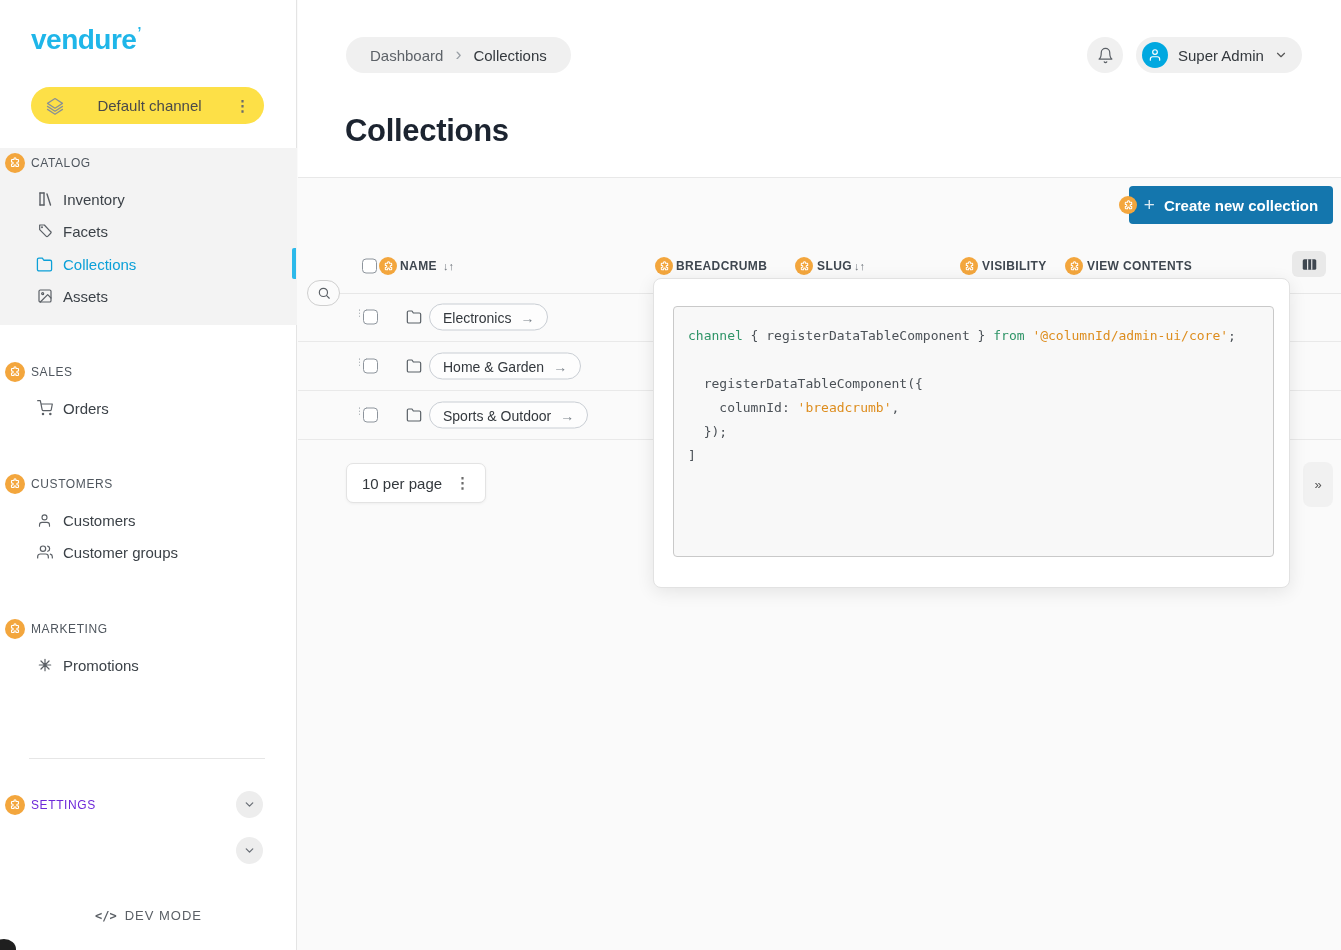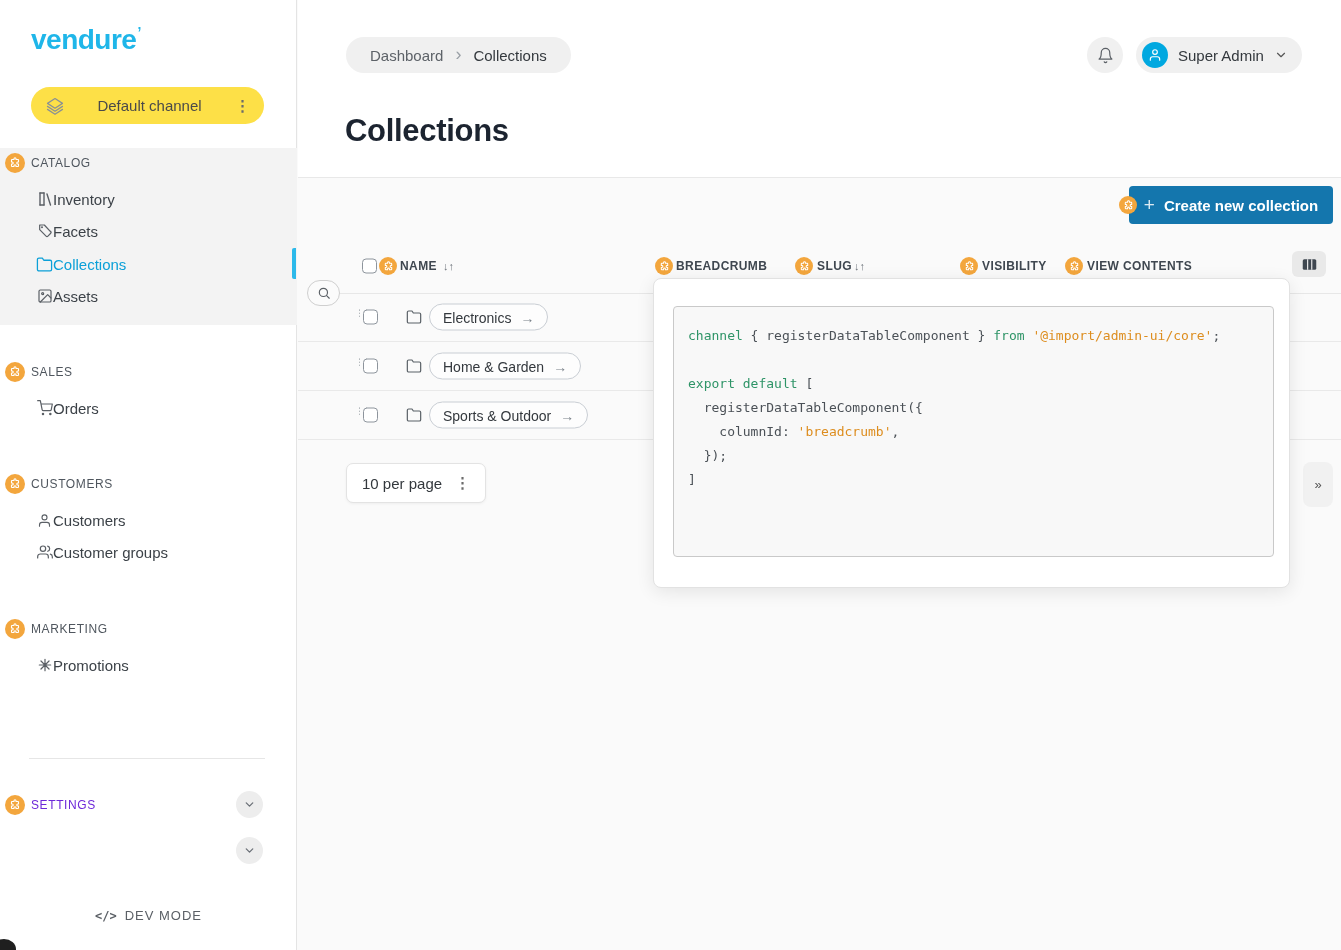--- a/index.html
+++ b/index.html
@@ -20,21 +20,21 @@
 
   .group-block { position:absolute; left:0; top:148px; width:297px; height:177px; background:#f3f3f3; }
   .active-bar { position:absolute; right:0; top:248px; width:4px; height:31px; background:#2cb9ea; border-radius:2px 0 0 2px; }
 
   .badge { width:20px; height:20px; border-radius:50%; background:#f3a63d; display:flex; align-items:center; justify-content:center; flex:none; }
   .badge svg { display:block; }
   .badge.sm { width:18px; height:18px; }
 
   .group-header { position:absolute; left:5px; height:26px; display:flex; align-items:center; gap:6px; }
   .group-header .g-label { font-size:12px; color:#4f565e; letter-spacing:0.6px; font-weight:500; }
-  .nav-item { position:absolute; left:36px; height:32px; display:flex; align-items:center; gap:0; cursor:pointer; }
+  .nav-item { position:absolute; left:36px; height:32px; display:flex; align-items:center; gap:10px; cursor:pointer; }
   .nav-item .n-label { font-size:15px; color:#3c4248; }
   .nav-item.active .n-label { color:#0ba0d8; }
   .nav-icon { display:flex; width:17px; justify-content:center; }
 
   .side-divider { position:absolute; left:29px; top:758px; width:236px; height:1px; background:#e6e6e6; }
   .collapsed-row { position:absolute; left:5px; width:287px; height:28px; display:flex; align-items:center; gap:6px; }
   .collapsed-row .g-label { font-size:12px; color:#6d28d9; letter-spacing:0.6px; font-weight:500; }
   .chev-btn { position:absolute; right:33px; width:27px; height:27px; border-radius:50%; background:#ededed; display:flex; align-items:center; justify-content:center; cursor:pointer; border:none; }
   .devmode { position:absolute; left:0; top:908px; width:297px; display:flex; justify-content:center; align-items:center; gap:8px; color:#5b6066; cursor:pointer; }
   .devmode .dm-icon { font-size:12px; font-weight:700; font-family:"DejaVu Sans Mono", monospace; }
@@ -402,23 +402,22 @@
     </div>
 
     <div class="perpage">
       <span class="pp-label">10 per page</span>
       <span class="kebab">⋮</span>
     </div>
     <button class="next-btn">»</button>
 
     <div class="popup">
       <div class="codebox">
-        <div class="cl"><span class="kw">channel</span><span> { registerDataTableComponent } </span><span class="kw">from</span><span> </span><span class="str">'@import/admin-ui/core'</span><span>;</span></div>
+        <div class="cl"><span class="kw">channel</span><span> { registerDataTableComponent } </span><span class="kw">from</span><span> </span><span class="str">'@columnId/admin-ui/core'</span><span>;</span></div>
         <div class="cl"></div>
-        <div class="cl"><span class="kw">export</span><span> </span><span class="kw">default</span><span> [</span></div>
         <div class="cl"><span>  registerDataTableComponent({</span></div>
         <div class="cl"><span>    columnId: </span><span class="str">'breadcrumb'</span><span>,</span></div>
         <div class="cl"><span>  });</span></div>
         <div class="cl"><span>]</span></div>
       </div>
     </div>
   </main>
 </div>
 
 </body></html>

